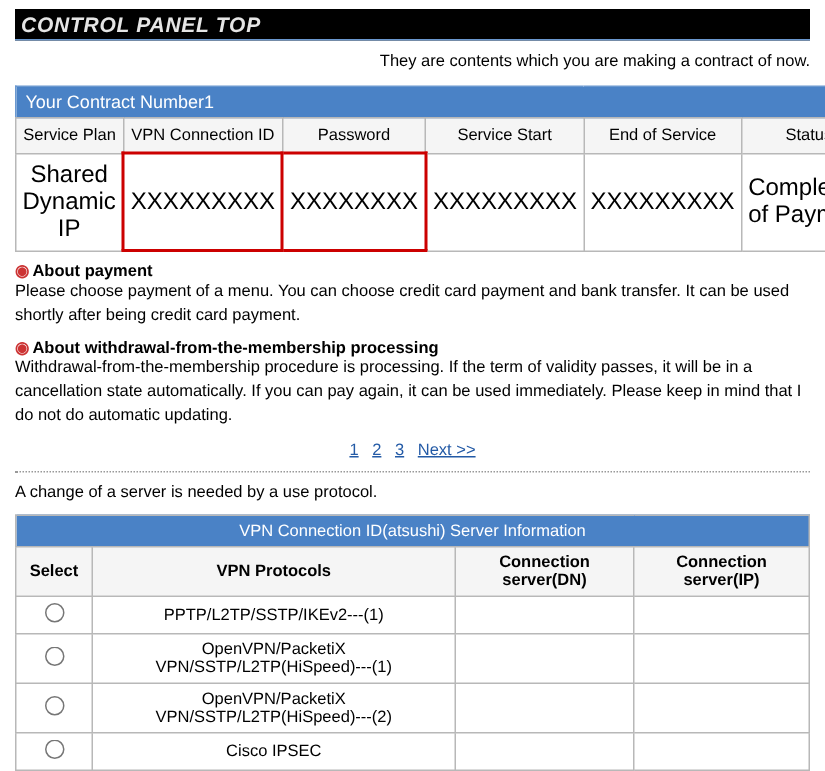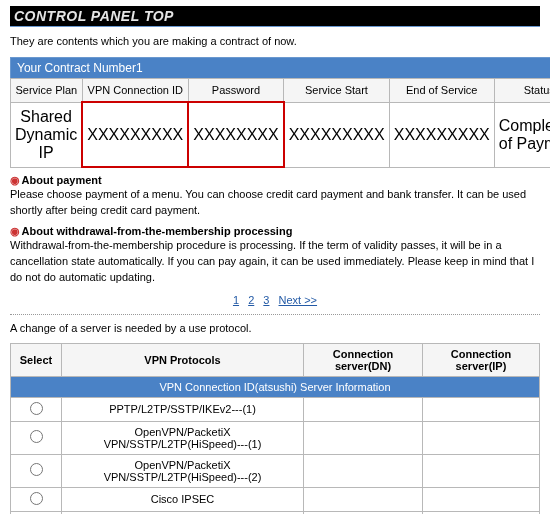--- a/index.html
+++ b/index.html
@@ -18,20 +18,21 @@
     font-size: 14px;
     font-style: italic;
     font-weight: bold;
     padding: 2px 4px 2px 4px;
     border-bottom: 1px solid #6a98cf;
     letter-spacing: 0.5px;
   }
   .intro {
     margin: 8px 0 10px 0;
     font-size: 11px;
+    text-align: right;
   }
   table.outer {
     border-collapse: collapse;
     width: 100%;
     border: 1px solid #6a98cf;
   }
   .section-header {
     background: #4a82c6;
     color: #ffffff;
     font-weight: normal;
@@ -160,29 +161,29 @@
   <a>Next &gt;&gt;</a>
 </div>
 
 <hr class="sep">
 
 <div class="note-body">A change of a server is needed by a use protocol.</div>
 
 <table class="outer srv-tbl">
   <tbody>
       <tr>
+        <td colspan="4" class="section-header">VPN Connection ID(atsushi) Server Information</td>
+      </tr>
+  <tr>
     <th style="width:42px">Select</th>
     <th>VPN Protocols</th>
     <th style="width:110px">Connection server(DN)</th>
     <th style="width:108px">Connection server(IP)</th>
   </tr>
   <tr>
-        <td colspan="4" class="section-header">VPN Connection ID(atsushi) Server Information</td>
-      </tr>
-  <tr>
     <td><input type="radio" name="srv" style=""></td>
     <td>PPTP/L2TP/SSTP/IKEv2---(1)</td>
     <td></td>
     <td></td>
   </tr>
   <tr>
     <td><input type="radio" name="srv" style=""></td>
     <td>OpenVPN/PacketiX VPN/SSTP/L2TP(HiSpeed)---(1)</td>
     <td></td>
     <td></td>

